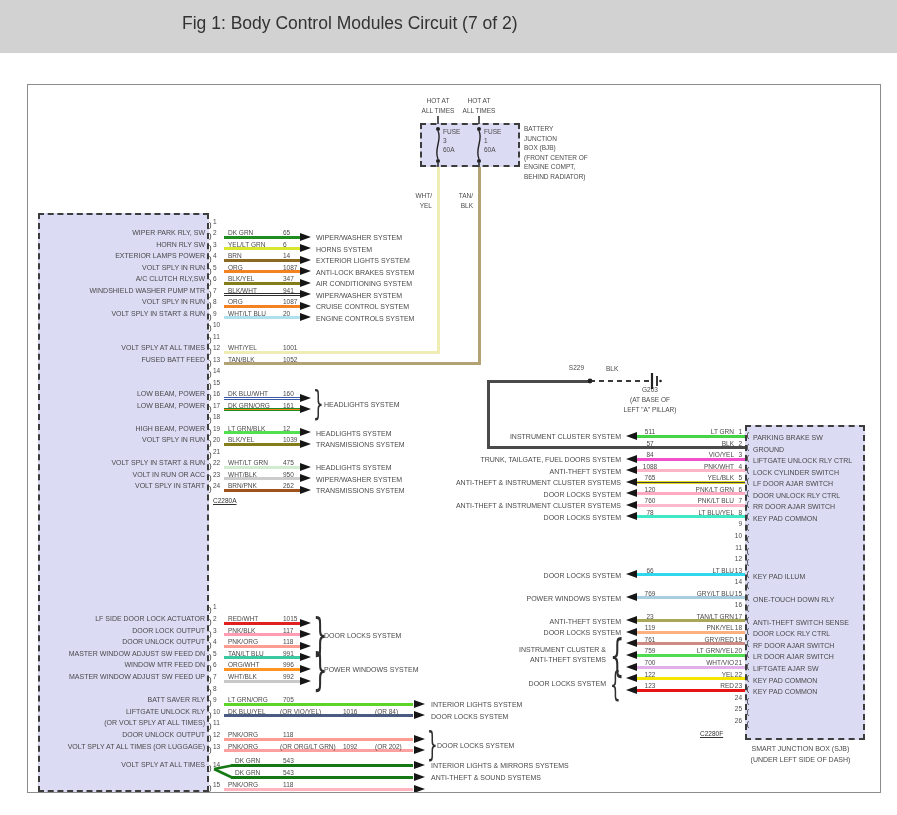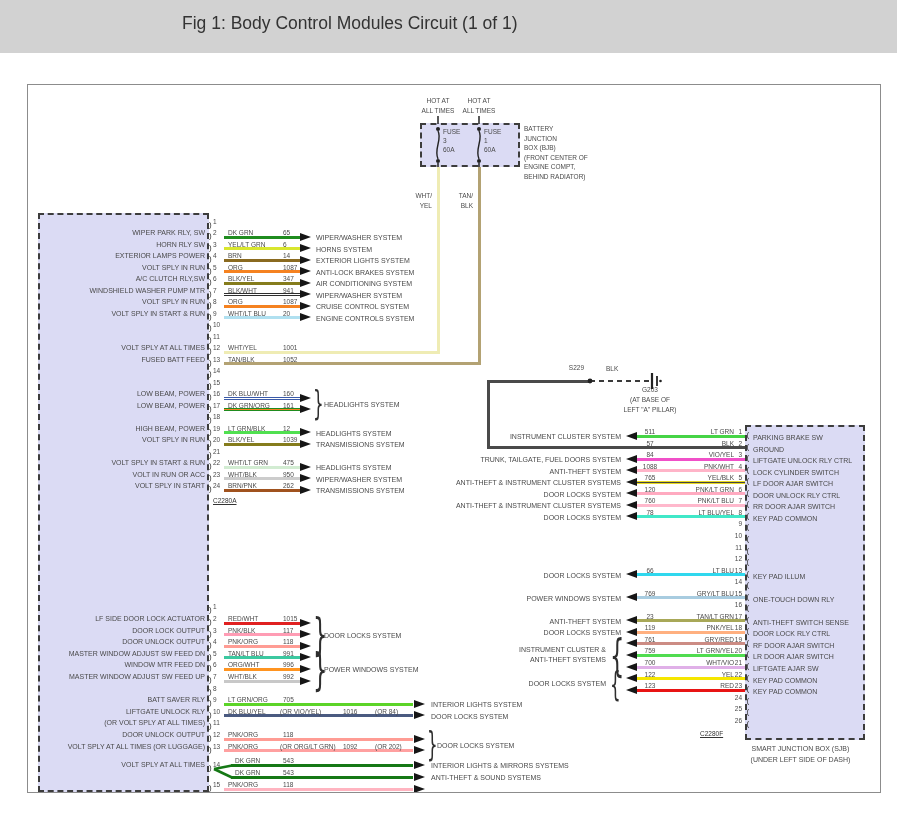--- a/index.html
+++ b/index.html
@@ -17,21 +17,21 @@
   .arr-l{width:0;height:0;border-top:4.5px solid transparent;border-bottom:4.5px solid transparent;
          border-right:11px solid #161616;}
   .brace{color:#2e2e2e;font-family:"DejaVu Sans",sans-serif;transform:scaleX(.5);
          transform-origin:left top;}
 </style>
 </head>
 <body>
 
 <div id="page">
   <div class="titlebar">
-    <span>Fig 1: Body Control Modules Circuit (1 of 1)</span>
+    <span>Fig 1: Body Control Modules Circuit (7 of 2)</span>
   </div>
   <div id="cv">
       <div class="abs module-box" style="left: 392px; top: 38px; width: 100px; height: 44px;"></div>
       <div class="abs t" style="left: 380px; top: 11px; width: 60px; text-align: center; font-size: 6.5px; line-height: 9px; color: rgb(74, 74, 74); text-decoration: none;">HOT AT</div>
       <div class="abs t" style="left: 380px; top: 20.5px; width: 60px; text-align: center; font-size: 6.5px; line-height: 9px; color: rgb(74, 74, 74); text-decoration: none;">ALL TIMES</div>
       <div class="abs t" style="left: 415px; top: 42px; width: auto; text-align: left; font-size: 6.5px; line-height: 9px; color: rgb(74, 74, 74); text-decoration: none;">FUSE</div>
       <div class="abs t" style="left: 415px; top: 51px; width: auto; text-align: left; font-size: 6.5px; line-height: 9px; color: rgb(74, 74, 74); text-decoration: none;">3</div>
       <div class="abs t" style="left: 415px; top: 60px; width: auto; text-align: left; font-size: 6.5px; line-height: 9px; color: rgb(74, 74, 74); text-decoration: none;">60A</div>
       <div class="abs " style="left: 408.5px; top: 82px; width: 3px; height: 186px; background: rgb(239, 236, 180);"></div>
       <div class="abs t" style="left: 354px; top: 106px; width: 50px; text-align: right; font-size: 6.5px; line-height: 9px; color: rgb(74, 74, 74); text-decoration: none;">WHT/</div>

